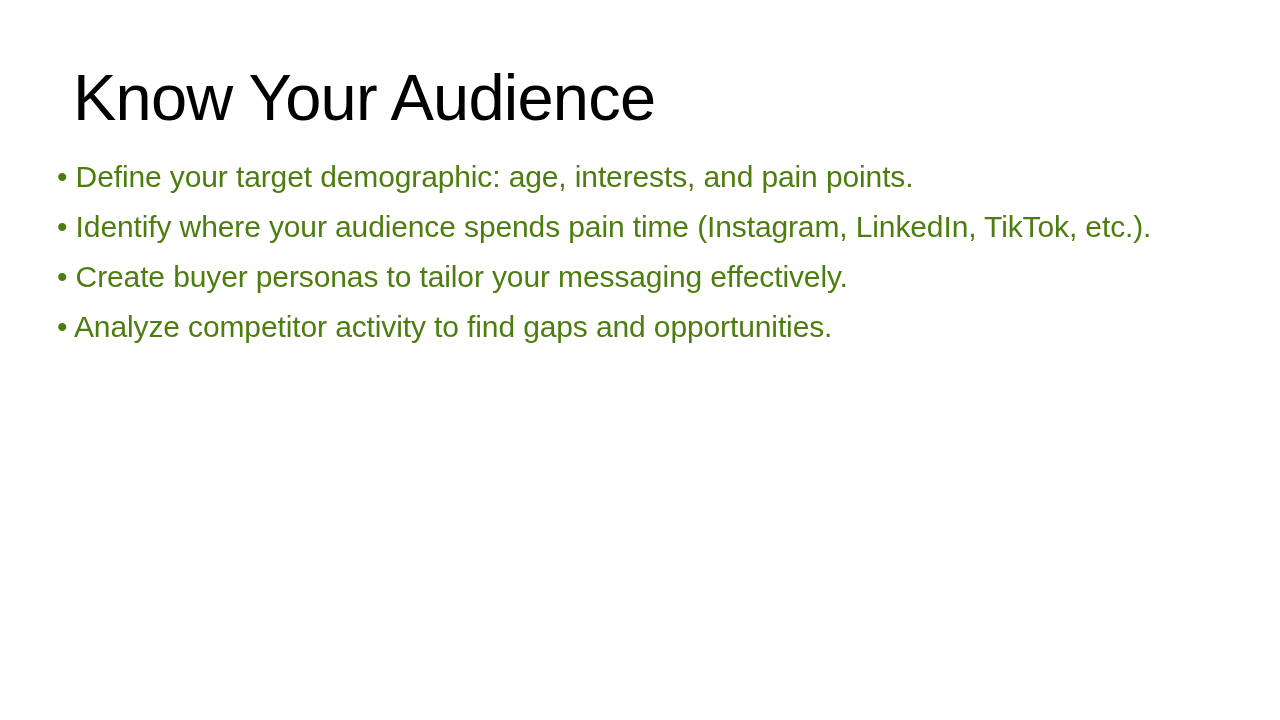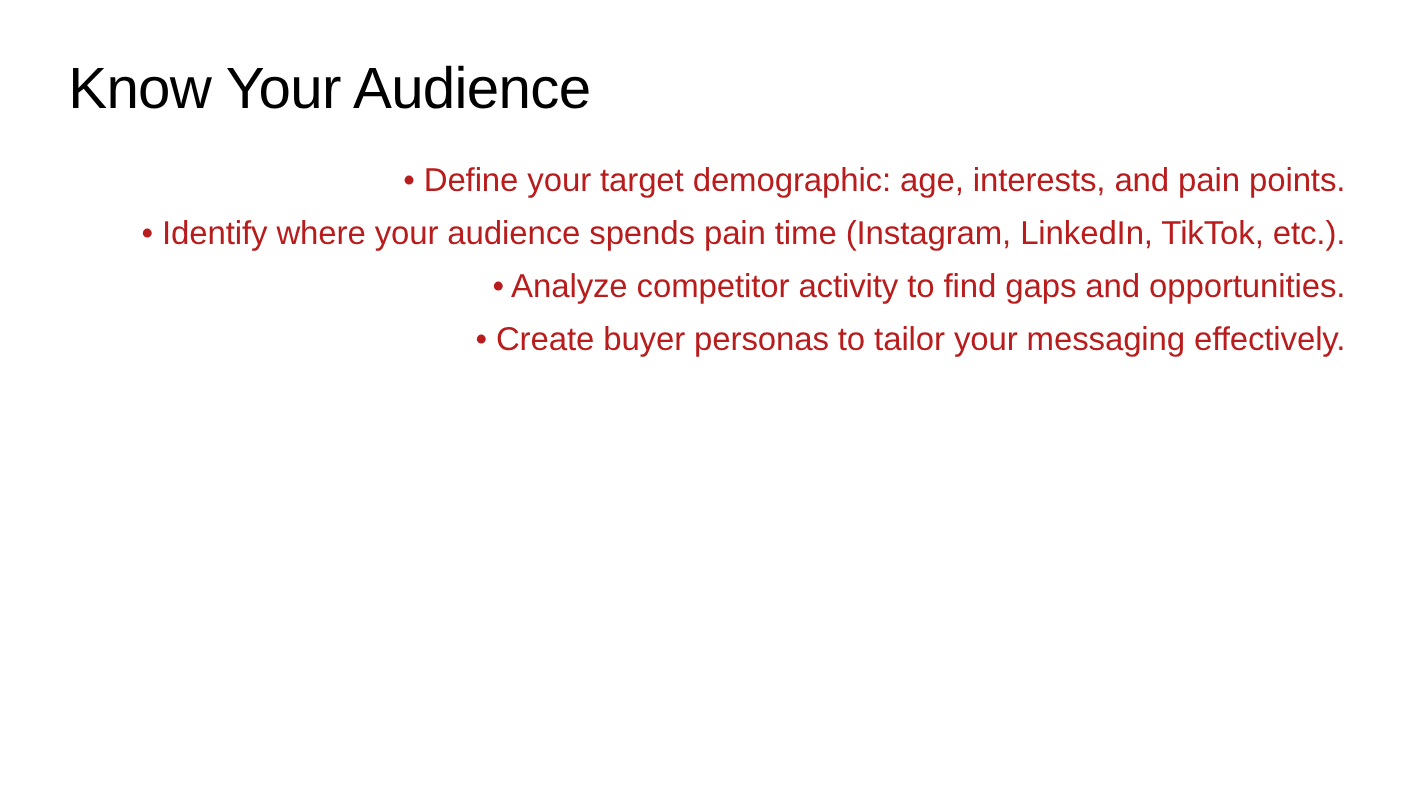--- a/index.html
+++ b/index.html
@@ -21,46 +21,45 @@
     height: 720px;
     background: #ffffff;
     box-sizing: border-box;
   }
 
   .slide-title {
     position: absolute;
     left: 57px;
     top: 48px;
     width: 1166px;
-    margin: 5px;
-    font-size: 53px;
+    margin: 16px;
+    font-size: 65px;
     font-weight: 300;
     line-height: 1.06;
     letter-spacing: -0.012em;
     color: #000000;
     white-space: nowrap;
   }
 
   .body-block {
     position: absolute;
     left: 57px;
     top: 146px;
     width: 1166px;
   }
 
   .bullet-line {
-    margin: 0 0 10px 0;
+    margin: 12px 0 10px 0;
     padding: 0;
     font-size: 30px;
     font-weight: 400;
     line-height: 38px;
     letter-spacing: -0.004em;
-    color: #b91c1c;
+    color: #4d7c0f;
     text-indent: 0;
-    text-align: right;
   }
 
   .bullet-line:last-child {
     margin-bottom: 0;
   }
 
   .bullet-mark {
     display: inline;
   }
 
@@ -74,19 +73,19 @@
 <div class="slide">
 
   <h1 class="slide-title">Know Your Audience</h1>
 
   <div class="body-block">
 
     <p class="bullet-line"><span class="bullet-mark">• </span><span class="bullet-text">Define your target demographic: age, interests, and pain points.</span></p>
 
     <p class="bullet-line"><span class="bullet-mark">• </span><span class="bullet-text">Identify where your audience spends pain time (Instagram, LinkedIn, TikTok, etc.).</span></p>
 
+    <p class="bullet-line"><span class="bullet-mark">• </span><span class="bullet-text">Create buyer personas to tailor your messaging effectively.</span></p>
+
     <p class="bullet-line"><span class="bullet-mark">• </span><span class="bullet-text">Analyze competitor activity to find gaps and opportunities.</span></p>
-
-    <p class="bullet-line"><span class="bullet-mark">• </span><span class="bullet-text">Create buyer personas to tailor your messaging effectively.</span></p>
 
   </div>
 
 </div>
 
 </body></html>

